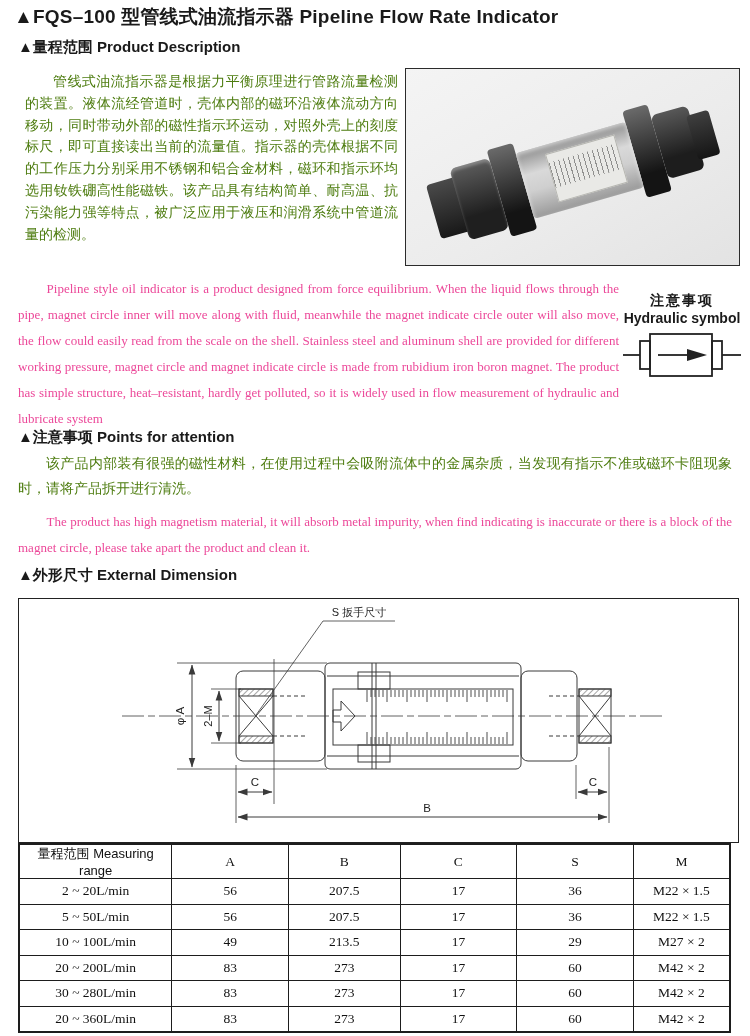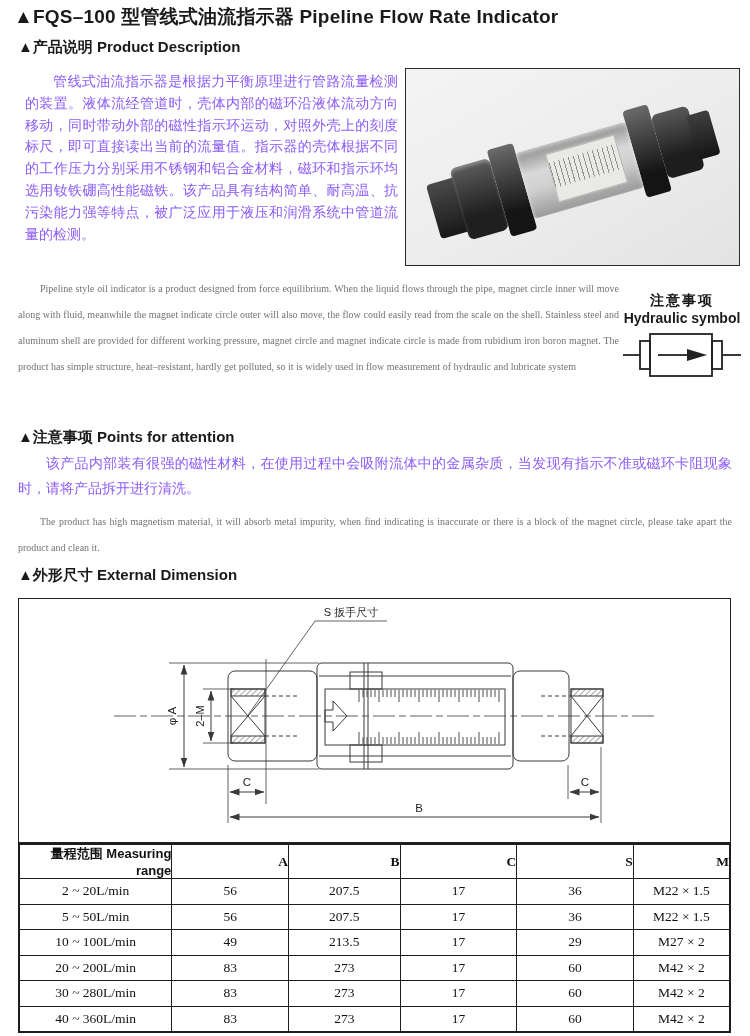--- a/index.html
+++ b/index.html
@@ -6,25 +6,25 @@
   #page{
     position:relative;width:750px;height:1036px;background:#fff;
     font-family:"Liberation Sans",sans-serif;color:#1a1a1a;overflow:hidden;
   }
   .abs{position:absolute;}
   .doc-title{
     left:14px;top:4px;width:724px;font-size:19px;font-weight:bold;letter-spacing:0.2px;
   }
   .sec-head{font-size:15px;font-weight:bold;}
   .zh-para{
-    font-size:14px;line-height:21.8px;text-align:justify;text-indent:2em;color:#8b5cf6;
+    font-size:14px;line-height:21.8px;text-align:justify;text-indent:2em;color:#4d7c0f;
   }
   .en-para{
-    font-family:"Liberation Serif",serif;font-size:10px;line-height:26px;
-    text-align:justify;text-indent:2.2em;color:#737373;
+    font-family:"Liberation Serif",serif;font-size:13px;line-height:26px;
+    text-align:justify;text-indent:2.2em;color:#ec4899;
   }
   
   .photo-frame{
     left:405px;top:68px;width:333px;height:196px;border:1px solid #2b2b2b;
     background:linear-gradient(150deg,#f4f4f4 0%,#ececec 55%,#e3e3e3 100%);
     overflow:hidden;
   }
   .device{
     position:absolute;left:22px;top:55px;width:292px;height:96px;
     transform:rotate(-16deg);display:flex;align-items:center;
@@ -43,43 +43,43 @@
     background-image:repeating-linear-gradient(90deg,rgba(70,70,70,.55) 0 1px,transparent 1px 5px);
     background-size:100% 55%;background-repeat:no-repeat;background-position:0 35%;
   }
   .device .hex-r{width:42px;height:66px;background:linear-gradient(180deg,#585858,#1d1d1d 70%);border-radius:6px;}
   .device .tip-r{width:26px;height:46px;margin-left:-4px;background:linear-gradient(180deg,#3f3f3f,#151515);border-radius:4px;}
   
   .hyd{left:616px;top:292px;width:132px;text-align:center;}
   .hyd .zh{font-size:14px;font-weight:bold;letter-spacing:2px;}
   .hyd .en{font-size:14px;font-weight:bold;}
   
-  .draw-box{left:18px;top:598px;width:711px;height:243px;border:1.5px solid #222;background:#fff;}
+  .draw-box{left:18px;top:598px;width:711px;height:243px;border:1.5px solid #222;background:#fff;padding-left:8px;}
   .draw-box svg{display:block;width:100%;height:100%;}
   svg text{font-family:"Liberation Sans",sans-serif;fill:#222;}
   
   table.dim{
     position:absolute;left:18px;top:843px;width:713px;border-collapse:collapse;
     border:2px solid #1d1d1d;table-layout:fixed;
     font-family:"Liberation Serif",serif;font-size:13.5px;color:#111;
   }
   table.dim th,table.dim td{border:1px solid #1d1d1d;text-align:center;vertical-align:middle;padding:0;}
   table.dim thead tr{height:29px;}
   table.dim tbody tr{height:25.5px;}
-  table.dim th{font-weight:bold;font-size:13.5px;text-align:right;}
+  table.dim th{font-weight:normal;font-size:13.5px;}
   .c0{width:21.5%;} .c1{width:16.4%;} .c2{width:15.7%;} .c3{width:16.4%;} .c4{width:16.4%;} .c5{width:13.6%;}
 </style>
 </head>
 <body>
 
 <div id="page">
 
   <div class="abs doc-title">▲FQS–100 型管线式油流指示器 Pipeline Flow Rate Indicator</div>
 
-  <div class="abs sec-head" style="left:18px;top:38px;">▲产品说明  Product Description</div>
+  <div class="abs sec-head" style="left:18px;top:38px;">▲量程范围  Product Description</div>
 
   <div class="abs zh-para" style="left:25px;top:71px;width:373px;">管线式油流指示器是根据力平衡原理进行管路流量检测的装置。液体流经管道时，壳体内部的磁环沿液体流动方向移动，同时带动外部的磁性指示环运动，对照外壳上的刻度标尺，即可直接读出当前的流量值。指示器的壳体根据不同的工作压力分别采用不锈钢和铝合金材料，磁环和指示环均选用钕铁硼高性能磁铁。该产品具有结构简单、耐高温、抗污染能力强等特点，被广泛应用于液压和润滑系统中管道流量的检测。</div>
 
   <div class="abs photo-frame">
     <div class="device">
       <div class="tip-l"></div>
       <div class="hex-l"></div>
       <div class="collar"></div>
       <div class="tube">
         <div class="label"></div>
@@ -325,21 +325,21 @@
         </tr>
         <tr>
           <td>30 ~ 280L/min</td>
           <td>83</td>
           <td>273</td>
           <td>17</td>
           <td>60</td>
           <td>M42 × 2</td>
         </tr>
         <tr>
-          <td>40 ~ 360L/min</td>
+          <td>20 ~ 360L/min</td>
           <td>83</td>
           <td>273</td>
           <td>17</td>
           <td>60</td>
           <td>M42 × 2</td>
         </tr>
       </tbody>
   </table>
 
 </div>

